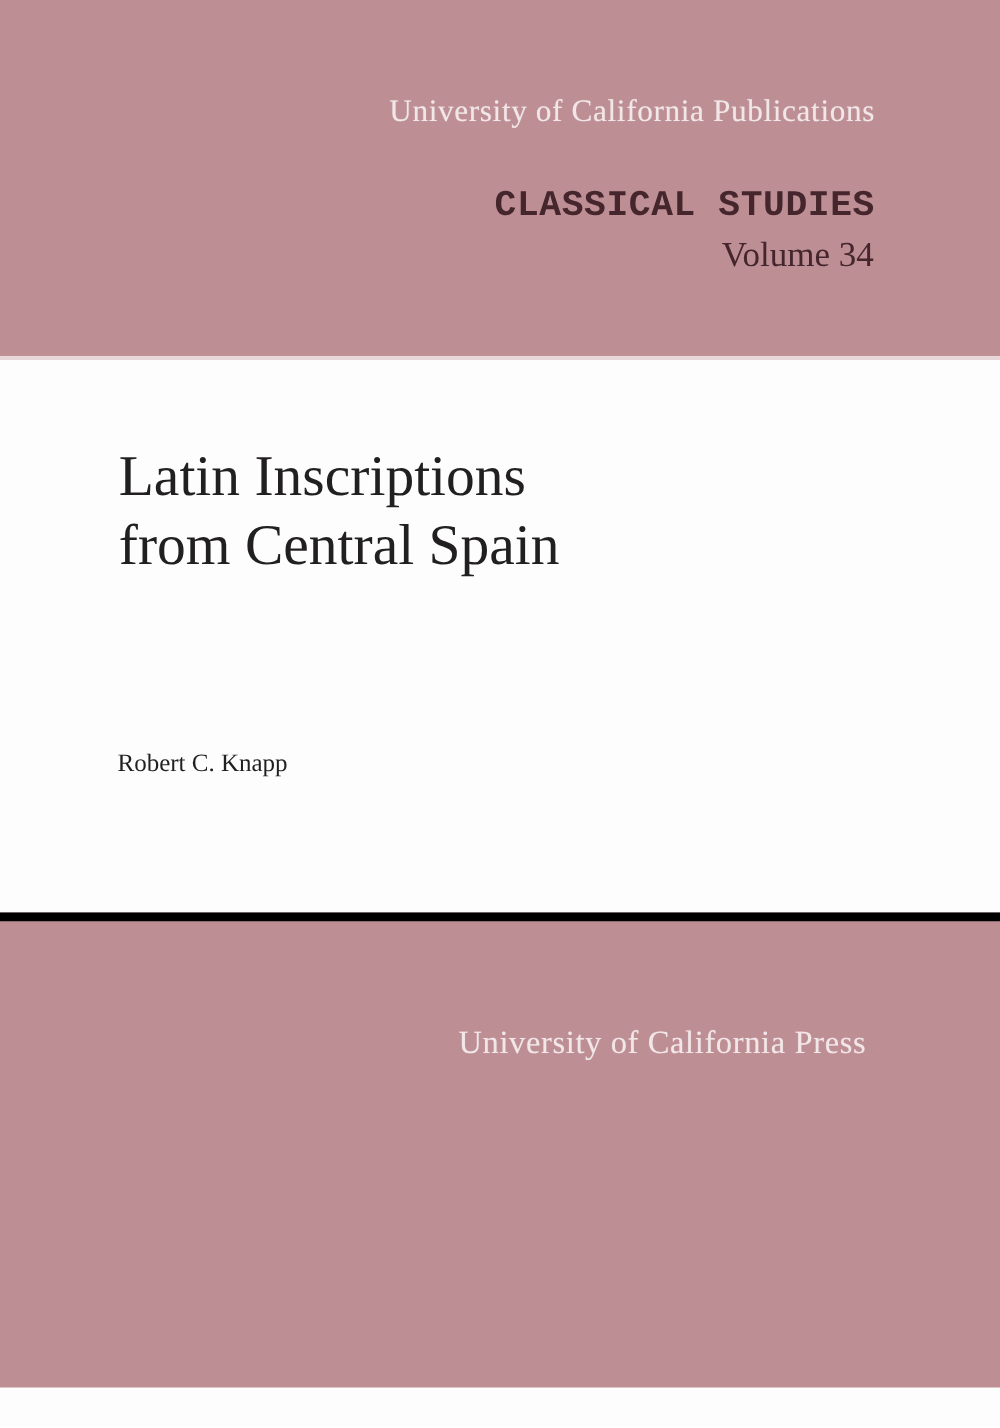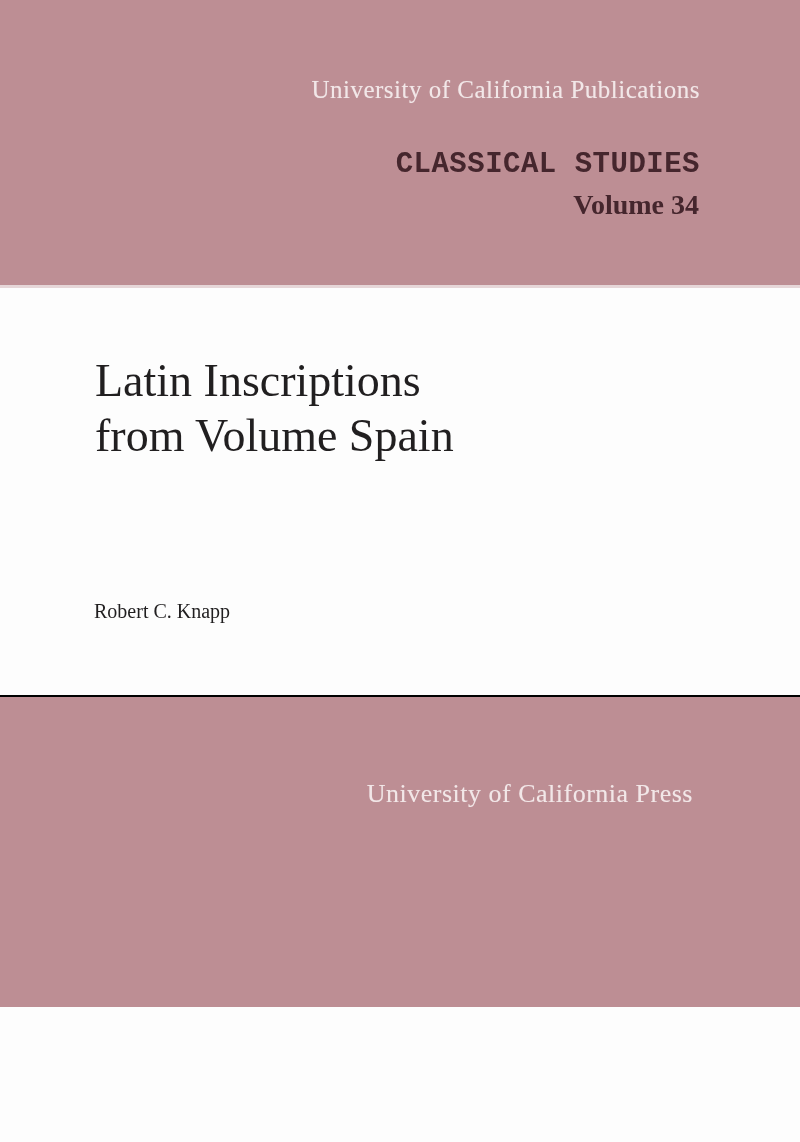--- a/index.html
+++ b/index.html
@@ -28,24 +28,24 @@
   }
   .band-middle {
     top: 285px;
     height: 445px;
     background: var(--middle-bg, #fdfdfd);
     border-top: 3px solid #e6d6d8;
     box-sizing: border-box;
     padding-left: 36px;
   }
   .band-bottom {
-    top: 695px;
-    height: 312px;
+    top: 730px;
+    height: 380px;
     background: var(--band-bg, #bd8e94);
-    border-top: 2px solid #000000;
+    border-top: 7px solid #000000;
     box-sizing: border-box;
   }
   .pub-line {
     position: absolute;
     top: 76px;
     right: 100px;
     font-size: 25px;
     letter-spacing: 0.5px;
     color: var(--light-text, #f2e7e8);
     text-shadow: 0 0 1px rgba(255,255,255,0.35);
@@ -60,21 +60,21 @@
     letter-spacing: 0.5px;
     color: var(--dark-text, #45262d);
     white-space: nowrap;
     font-family: Liberation Mono, monospace;
   }
   .volume {
     position: absolute;
     top: 189px;
     right: 101px;
     font-size: 28px;
-    font-weight: bold;
+    font-weight: normal;
     color: var(--dark-text, #45262d);
     white-space: nowrap;
   }
   .title {
     position: absolute;
     top: 65px;
     left: 95px;
     margin: 0;
     font-size: 46px;
     font-weight: normal;
@@ -108,21 +108,21 @@
 
   <header class="band band-top">
     <div class="pub-line">University of California Publications</div>
     <div class="series-name">CLASSICAL STUDIES</div>
     <div class="volume">Volume 34</div>
   </header>
 
   <main class="band band-middle">
     <h1 class="title">
       <span class="title-line">Latin Inscriptions</span><br>
-      <span class="title-line">from Volume Spain</span>
+      <span class="title-line">from Central Spain</span>
     </h1>
     <div class="author">Robert C. Knapp</div>
   </main>
 
   <footer class="band band-bottom">
     <div class="press">University of California Press</div>
   </footer>
 
 </div>
 

